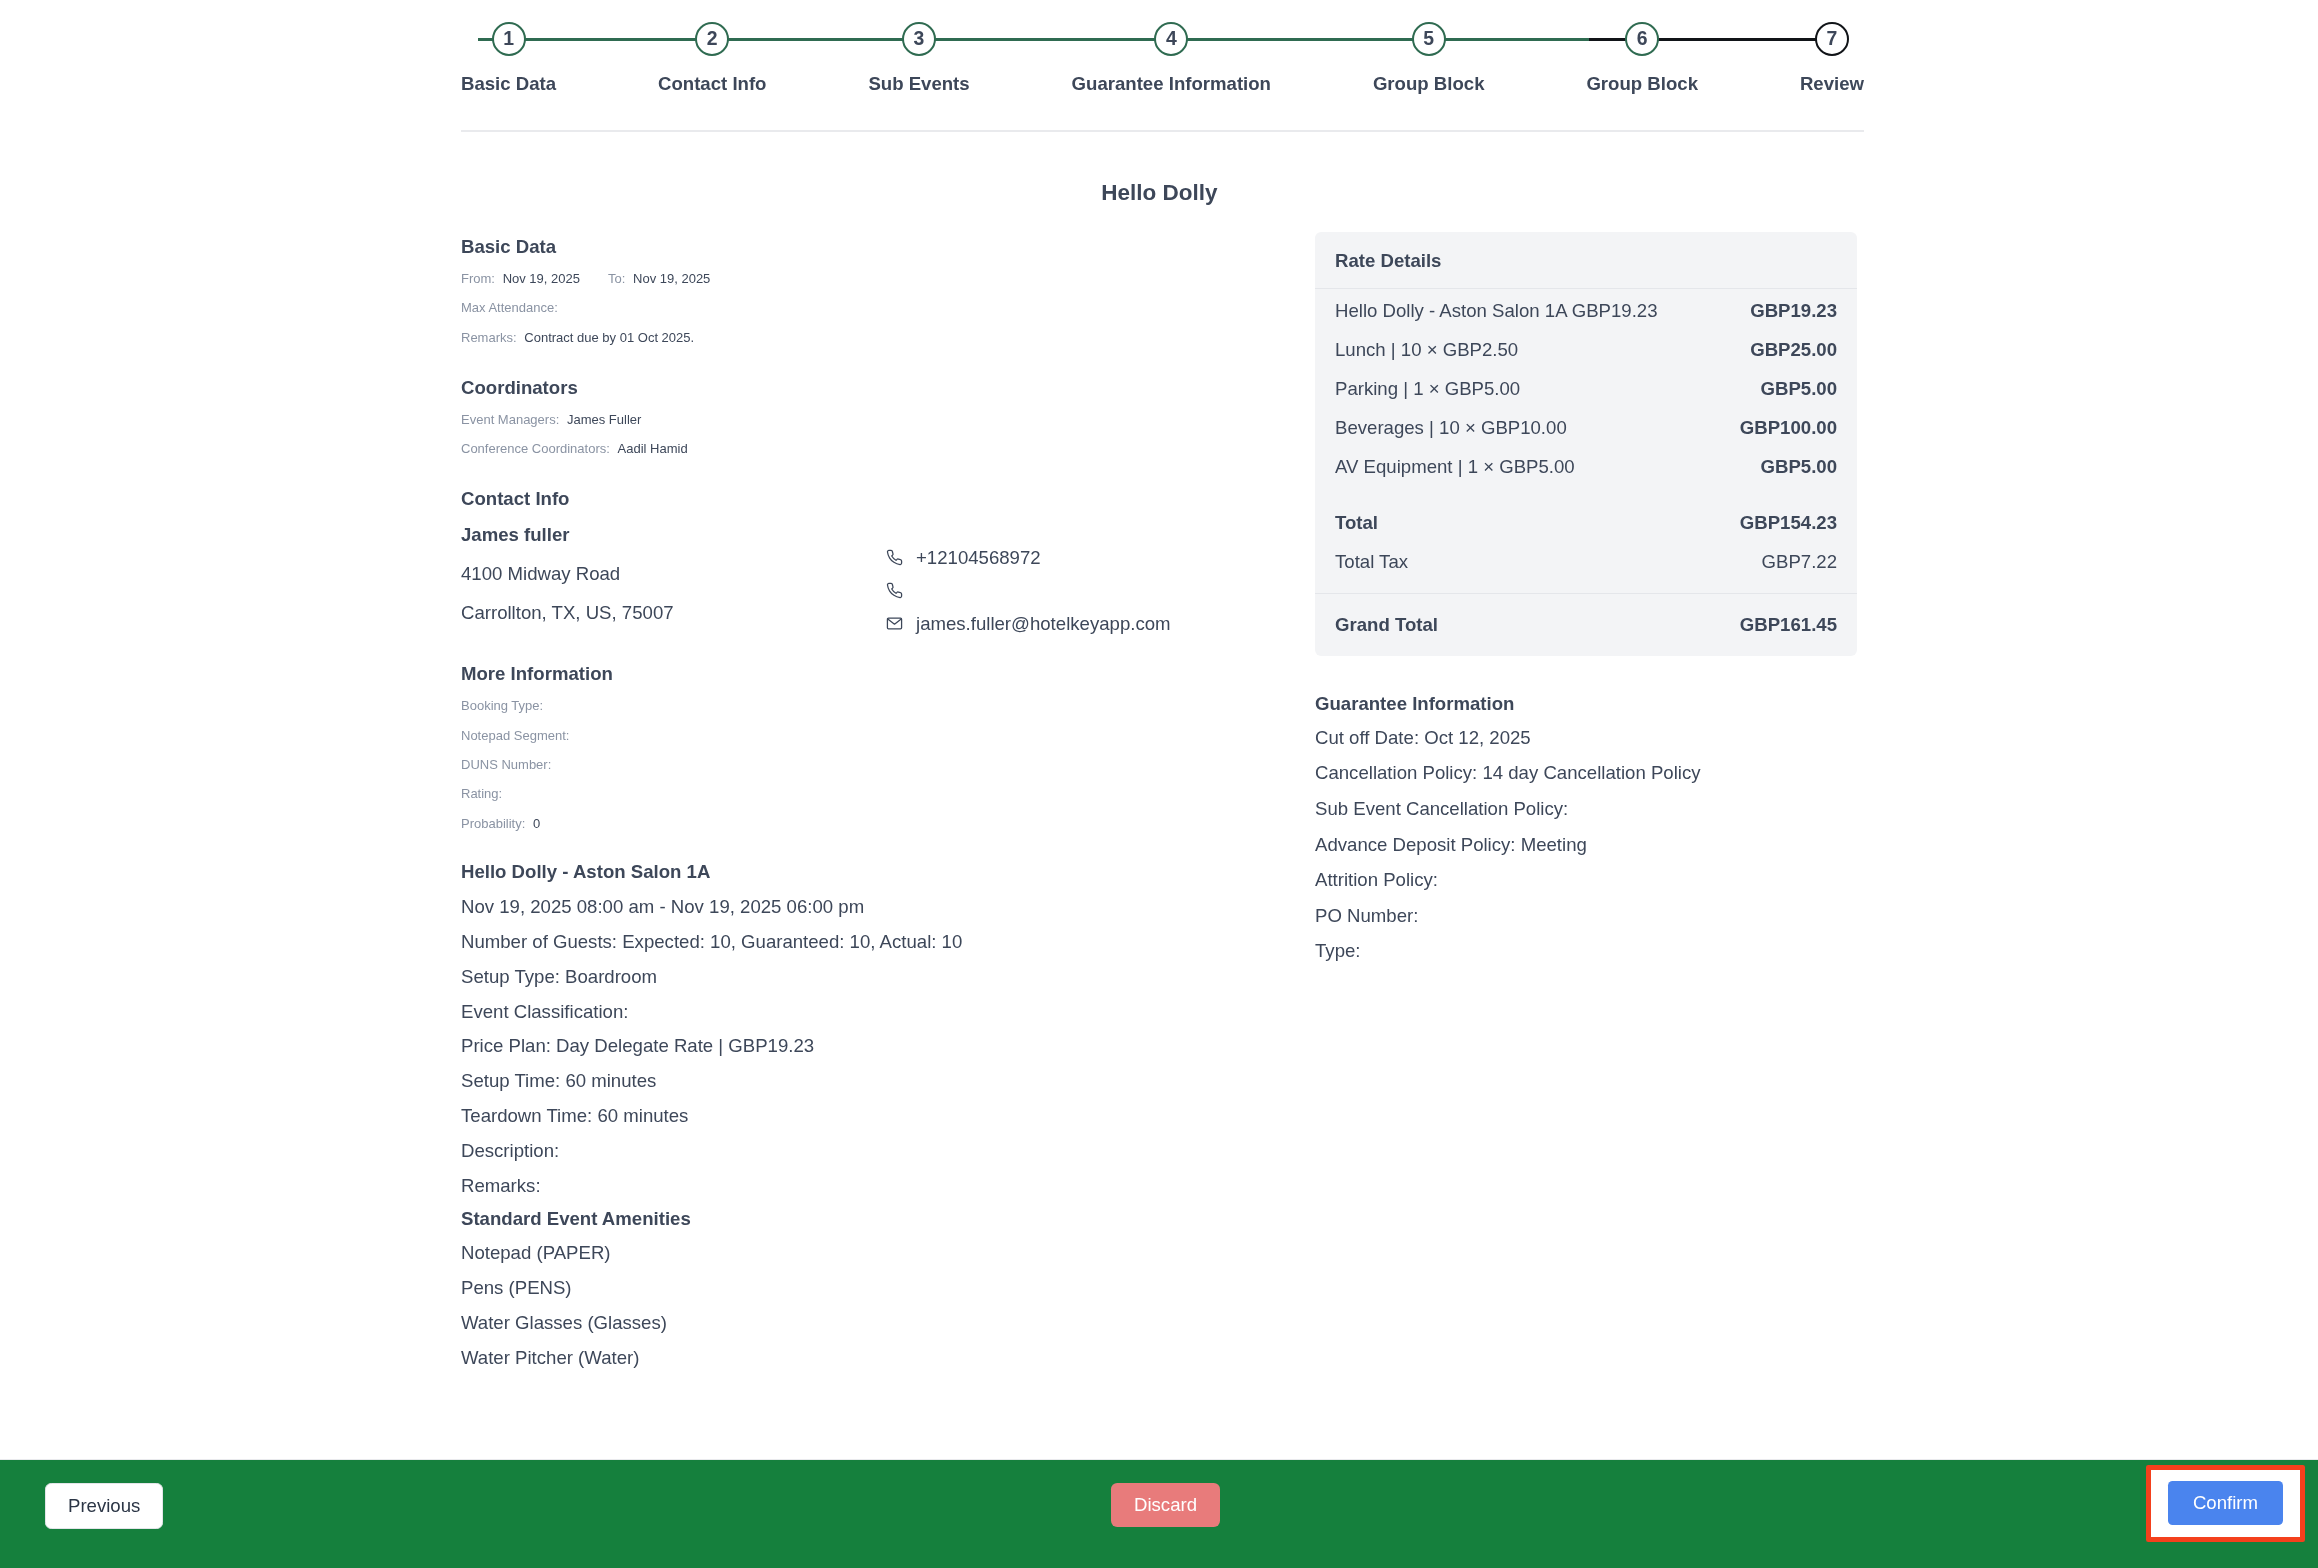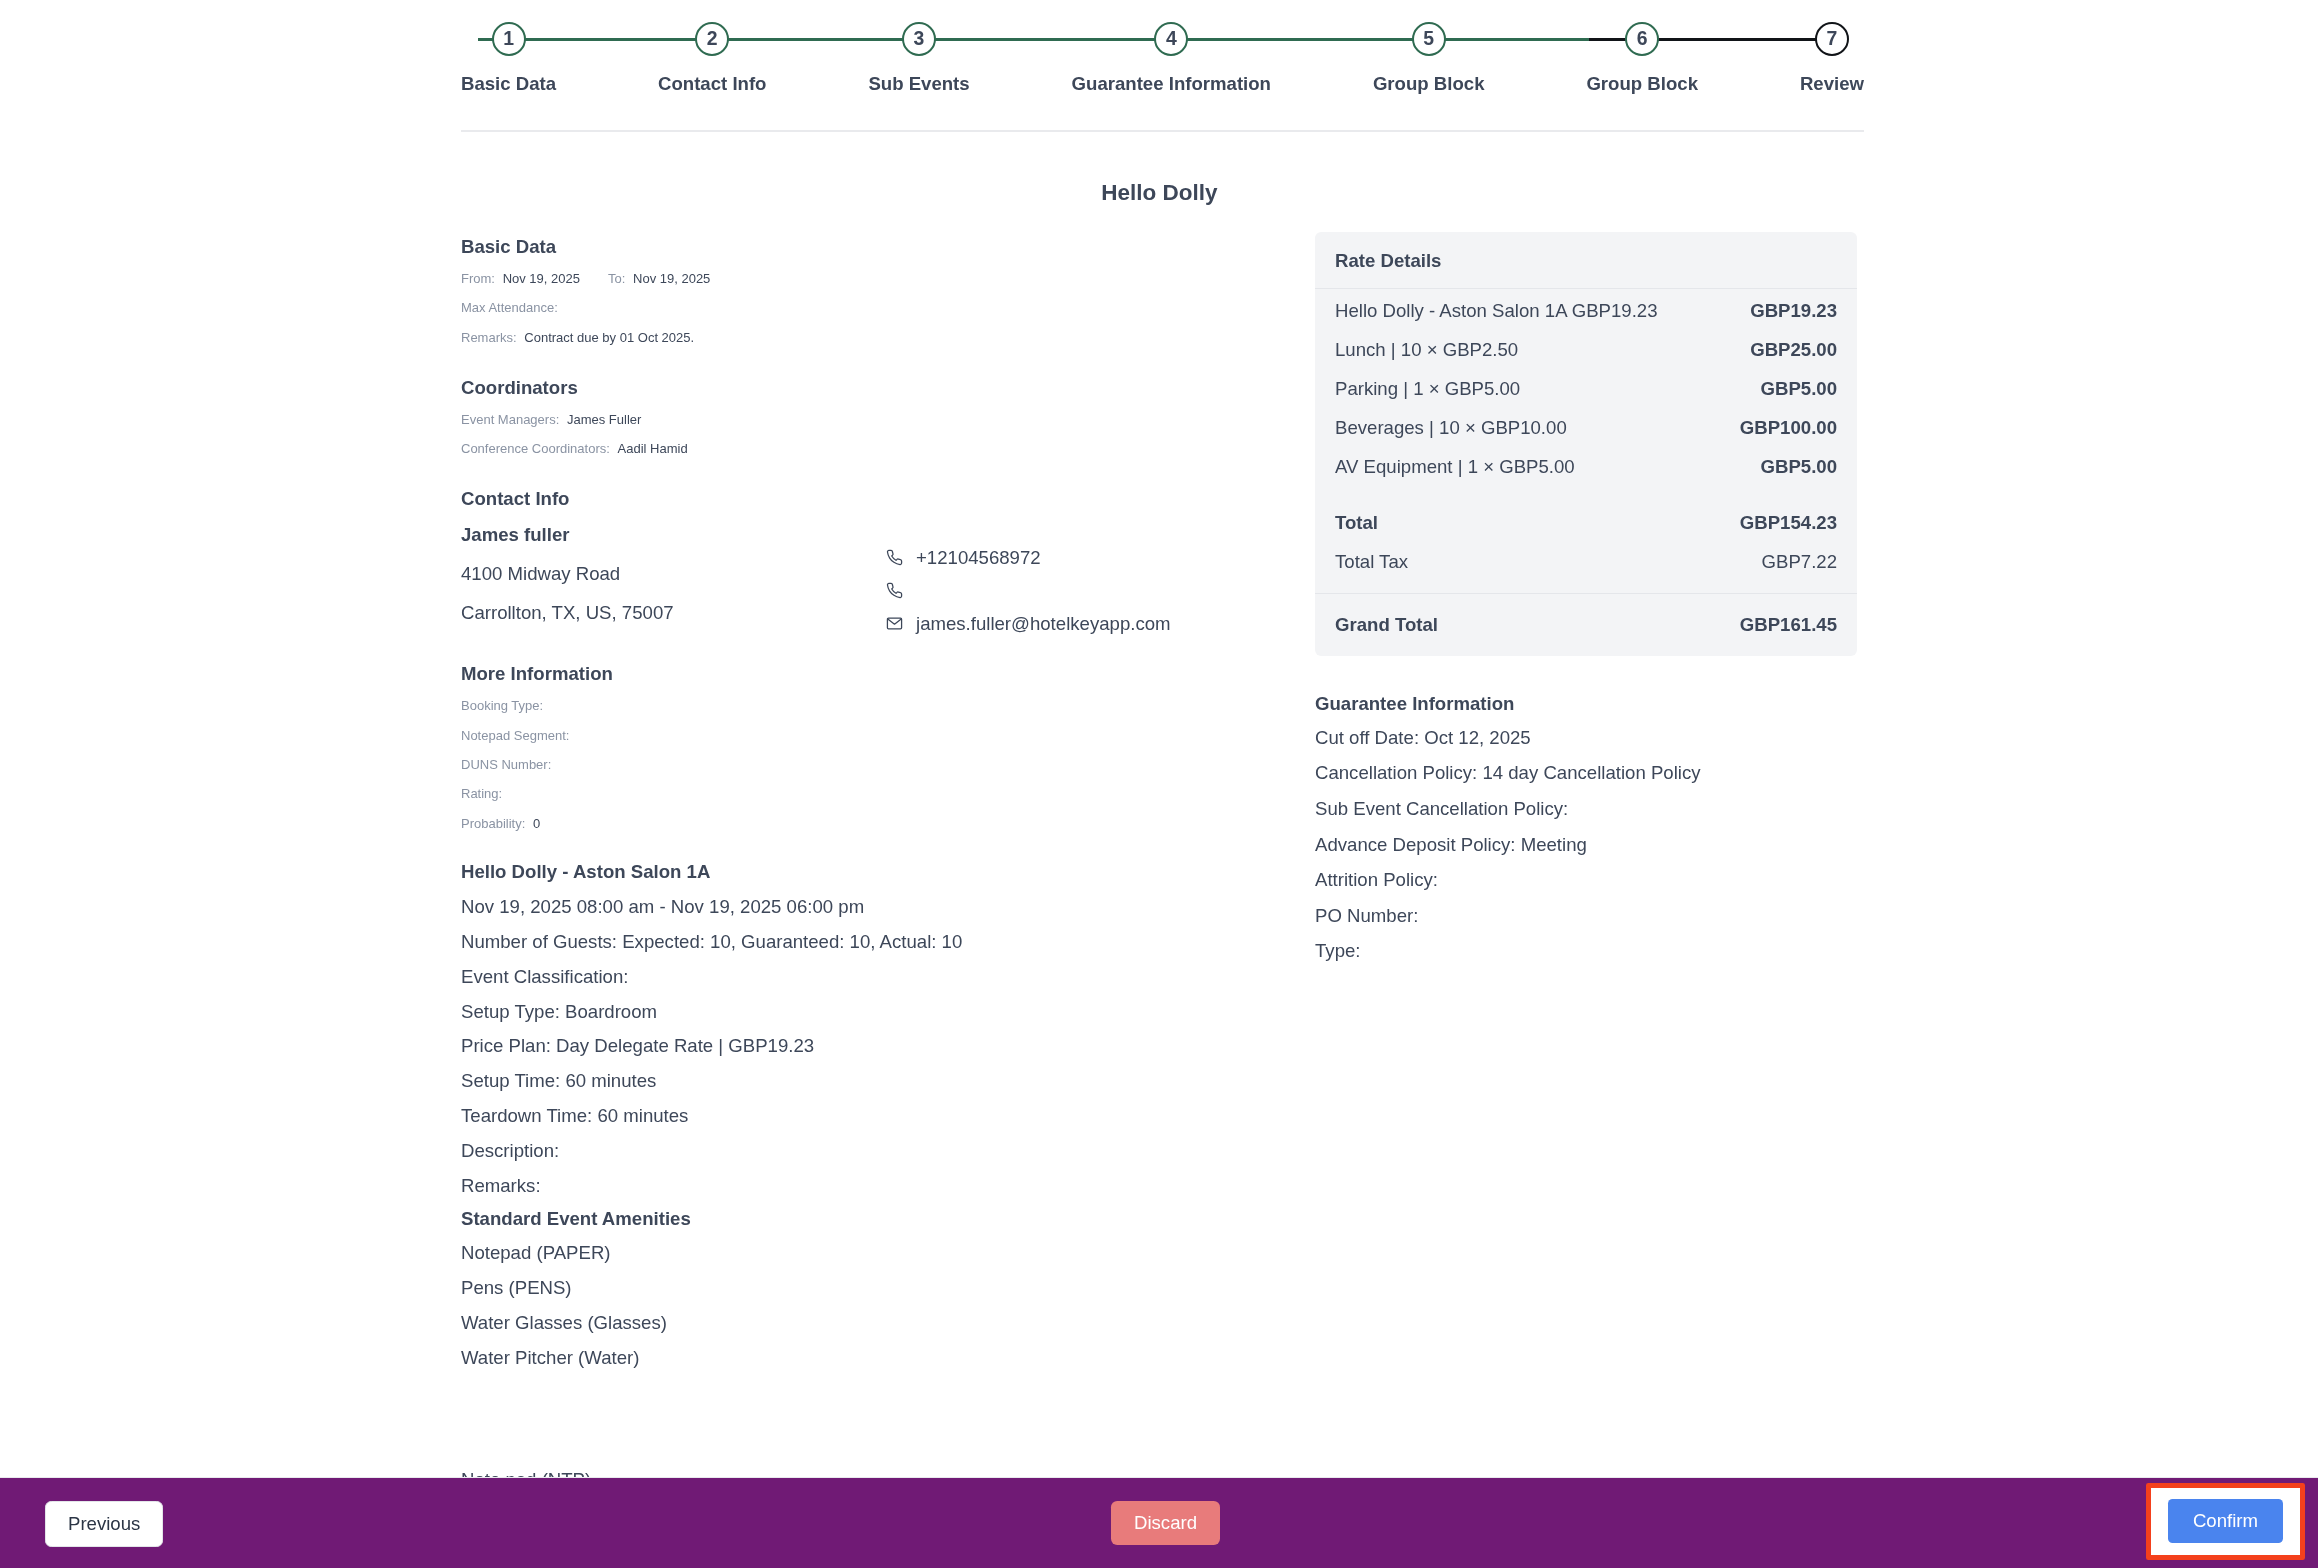--- a/index.html
+++ b/index.html
@@ -80,22 +80,22 @@
   .rline.tax .rname, .rline.tax .ramt { font-weight:400; }
   .rate-grand { padding:19.4px 20px 20px 20px; }
   .rline.grand { margin-bottom:0; }
   .rline.grand .rname, .rline.grand .ramt { font-weight:700; }
 
   .guarantee { margin-top:37px; }
   .guarantee .gline { font-size:18.6px; line-height:1.0; margin-bottom:17px; }
 
   
   .footer {
-    position:absolute; left:0; bottom:0; width:2319px; height:91px;
-    background:#701a75; border-top:0.8px solid #e9eaed;
+    position:absolute; left:0; bottom:0; width:2319px; height:109px;
+    background:#15803d; border-top:0.8px solid #e9eaed;
     display:flex; align-items:center;
   }
   .btn { font-family:"Liberation Sans", sans-serif; font-size:18.6px; border-radius:6.2px; cursor:pointer; }
   .btn-prev {
     position:absolute; left:45px; top:23px;
     padding:11px 22px; background:#fff; border:0.8px solid #e3e5e9; color:#2b3545;
   }
   .btn-discard {
     position:absolute; left:1111px; top:23px;
     padding:11px 23px; background:#e87b7b; border:none; color:#ffffff;
@@ -229,22 +229,22 @@
       <span class="lbl">Rating:</span><span class="val"></span>
     </div>
     <div class="row">
       <span class="lbl">Probability:</span><span class="val">0</span>
     </div>
 
     <div class="gap-md"></div>
     <div class="plain b">Hello Dolly - Aston Salon 1A</div>
     <div class="plain">Nov 19, 2025 08:00 am - Nov 19, 2025 06:00 pm</div>
     <div class="plain">Number of Guests: Expected: 10, Guaranteed: 10, Actual: 10</div>
+    <div class="plain">Setup Type: Boardroom</div>
     <div class="plain">Event Classification:</div>
-    <div class="plain">Setup Type: Boardroom</div>
     <div class="plain">Price Plan: Day Delegate Rate | GBP19.23</div>
     <div class="plain">Setup Time: 60 minutes</div>
     <div class="plain">Teardown Time: 60 minutes</div>
     <div class="plain">Description:</div>
     <div class="plain" style="margin-bottom:14px;">Remarks:</div>
     <div class="plain b">Standard Event Amenities</div>
     <div class="plain">Notepad (PAPER)</div>
     <div class="plain">Pens (PENS)</div>
     <div class="plain">Water Glasses (Glasses)</div>
     <div class="plain">Water Pitcher (Water)</div>

